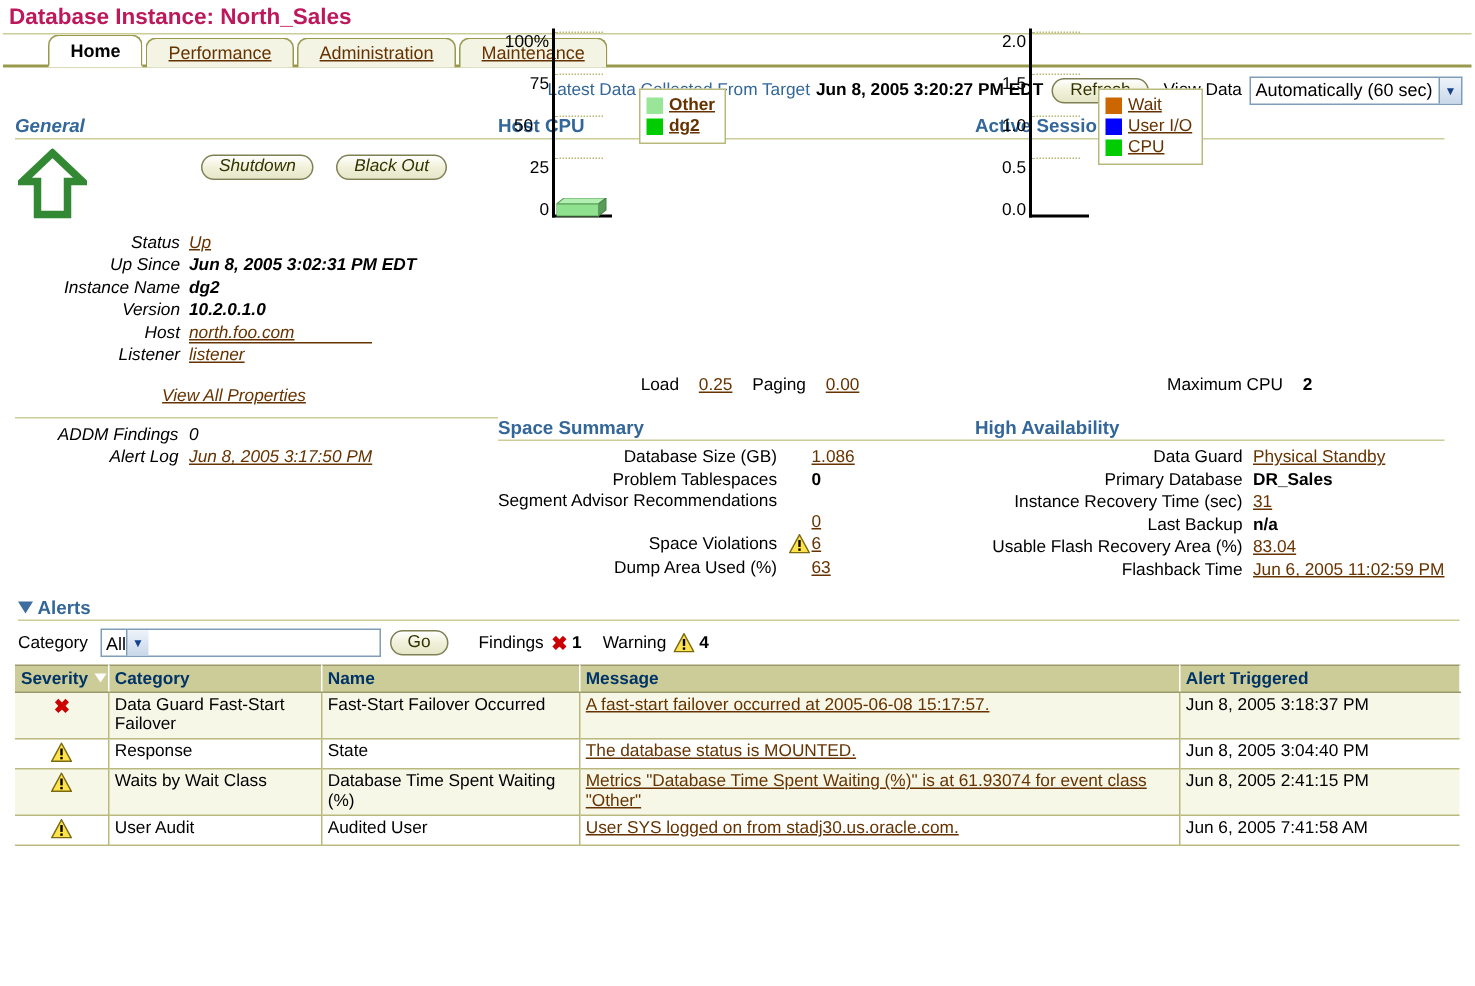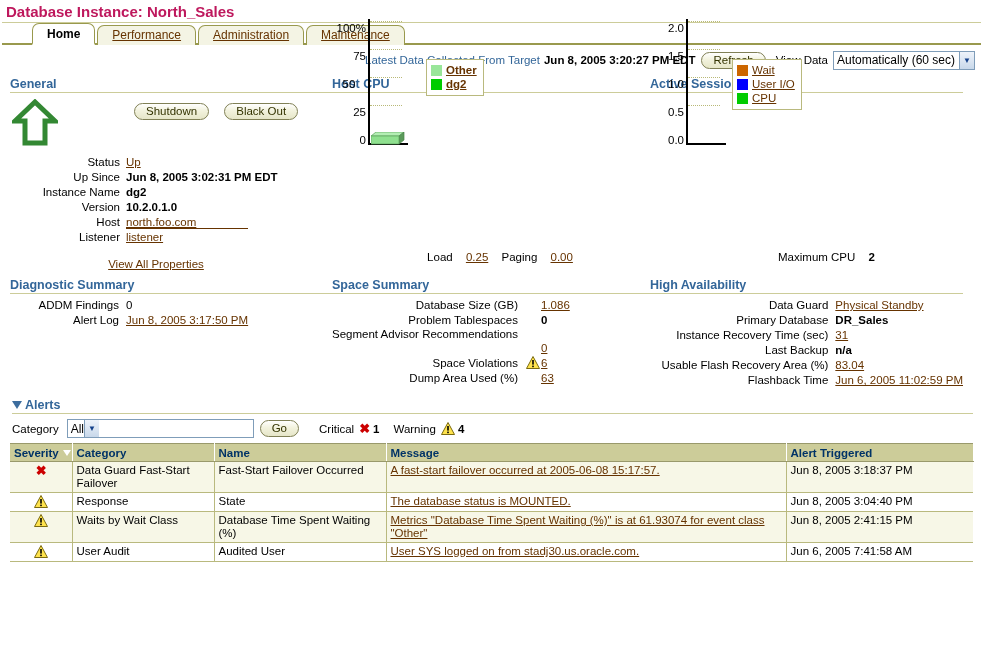--- a/index.html
+++ b/index.html
@@ -101,21 +101,21 @@
     background: linear-gradient(#eef3fa, #c8d8ea);
     border-left: 1px solid #7f9db9;
     display: flex; align-items: center; justify-content: center;
     color: #15428b; font-size: 8px;
   }
   .view-data-label { color: #000; margin: 0 5px 0 4px; font-size: 11.5px; }
 
   
   .cols { display: flex; padding: 6px 10px 0 10px; }
   .col { }
-  .col-a { width: 322px; }
+  .col-a { width: 322px; font-style: italic; }
   .col-b { width: 318px; }
   .col-c { width: 313px; }
 
   .sec-title {
     font-size: 12.5px; font-weight: bold; color: #336699;
     padding-bottom: 1px;
   }
   .sec-rule { border-bottom: 1px solid #cccc99; margin-bottom: 4px; }
 
   
@@ -404,21 +404,20 @@
     <div class="chart-footer" style="padding-left:40px">
       <span>Maximum CPU</span>
       <span class="gap"></span><b>2</b>
     </div>
   </div>
 </div>
 
 <div class="row2">
 
   <div class="col col-a">
-    <div class="sec-title">Diagnostic Summary</div>
     <div class="sec-rule"></div>
     <table class="kv2" style="width:100%">
       <tbody>
           <tr>
         <td class="k" style="width:116px">ADDM Findings</td>
         <td class="v">0</td>
       </tr>
       <tr>
         <td class="k">Alert Log</td>
         <td class="v"><a>Jun 8, 2005 3:17:50 PM</a></td>
@@ -509,21 +508,21 @@
 </div>
 <div class="alerts-rule"></div>
 
 <div class="filterrow">
   <span>Category</span>
   <span class="filter-select" style="margin-left:8px">
     <span class="val">All</span>
     <span class="arrowbtn" style="width:15px;height:17px;display:flex;align-items:center;justify-content:center;background:linear-gradient(#eef3fa,#c8d8ea);border-left:1px solid #7f9db9;color:#15428b;font-size:8px;">▼</span>
   </span>
   <span class="btn">Go</span>
-  <span class="cnt-label">Critical</span>
+  <span class="cnt-label">Findings</span>
   <span class="crit-ico" style="margin-left:5px">✖</span>
   <span class="cnt-num">1</span>
   <span class="cnt-label">Warning</span>
   <span style="margin-left:5px">
     <span class="warn-ico">
       <svg width="14" height="13" viewBox="0 0 14 13">
         <polygon points="7,0.5 13.5,12.5 0.5,12.5" fill="#ffe34d" stroke="#7a6a10" stroke-width="1"></polygon>
         <rect x="6.2" y="4" width="1.6" height="4.6" fill="#000"></rect>
         <rect x="6.2" y="9.6" width="1.6" height="1.6" fill="#000"></rect>
       </svg>

